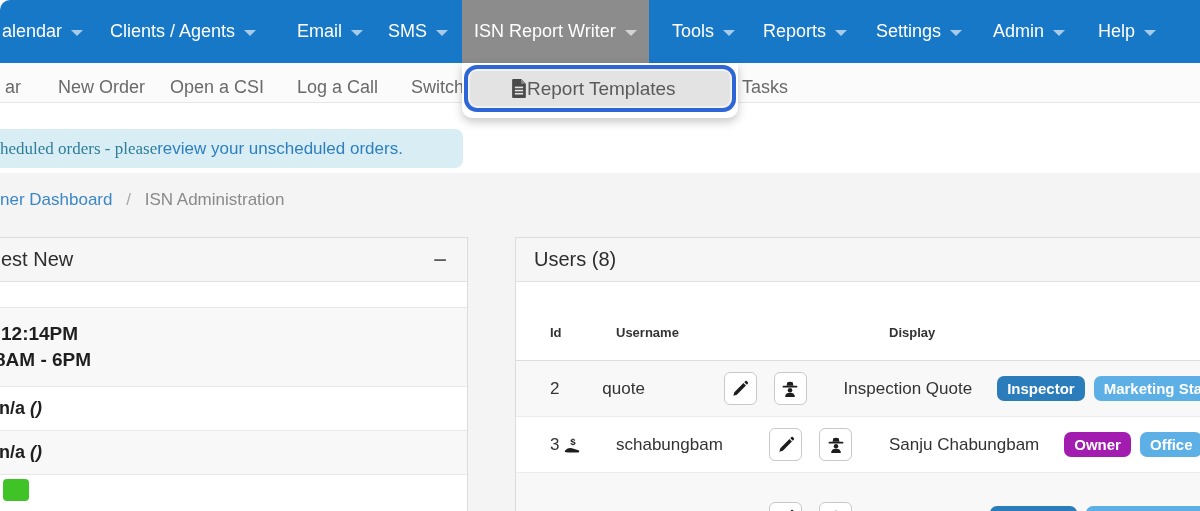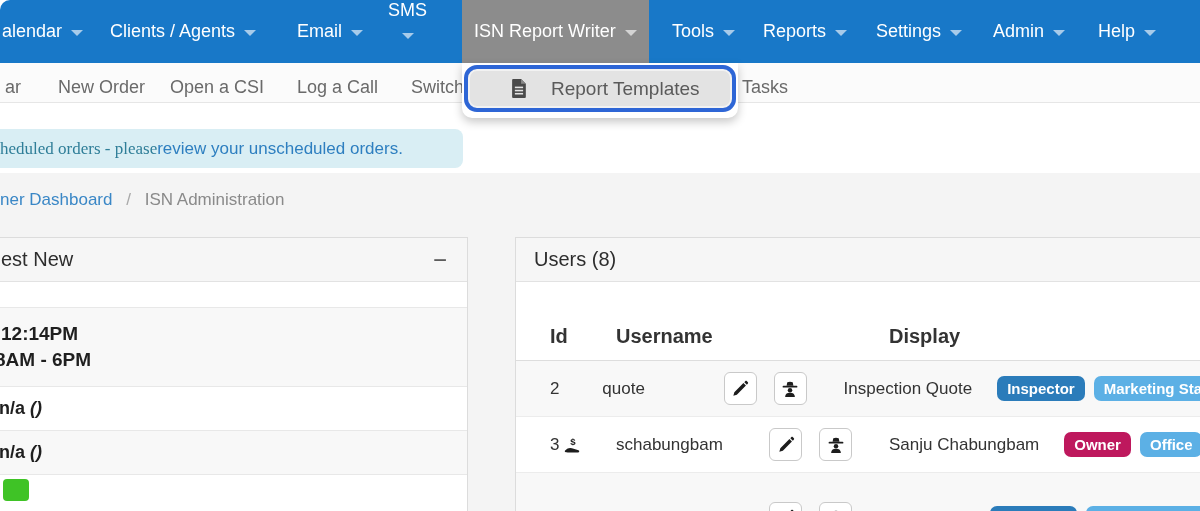--- a/index.html
+++ b/index.html
@@ -39,21 +39,21 @@
   
   .dropdown {
     position:absolute; top:63px; left:462px; width:276px; height:55px;
     background:#fff; border-radius:0 0 10px 10px; z-index:50;
     box-shadow:0 4px 10px rgba(0,0,0,.22);
   }
   .dropdown-item {
     position:absolute; top:2px; left:2px; right:2px; bottom:6px;
     background:#e3e3e3; border:4px solid #2e66d6; border-radius:13px;
     box-shadow:inset 0 0 0 2px rgba(255,255,255,.55);
-    display:flex; align-items:center; gap:24px; padding-left:44px;
+    display:flex; align-items:center; padding-left:44px;
     color:#5a5a5a; font-size:19px; cursor:pointer;
   }
 
   
   .page-bg { position:absolute; top:173px; left:0; width:1200px; height:338px; background:#f4f4f4; }
   .alert {
     position:absolute; top:129px; left:-12px; width:475px; height:39px;
     background:#d9eef4; border-radius:8px;
     display:flex; align-items:center; padding-left:12px;
     font-size:17px; white-space:nowrap; overflow:hidden;
@@ -83,21 +83,21 @@
   .l-row-sched .shift { display:block; margin-left:-6px; }
   .l-row-na { padding-top:11px; padding-bottom:11px; font-weight:bold; font-size:18px; color:#1f1f1f; }
   .l-row-na .val { margin-left:-2px; }
   .l-row-na .paren { font-style:italic; margin-left:5px; }
   .green-chip { width:26px; height:22px; background:#3fc326; border-radius:4px; margin:4px 0 0 2px; }
 
   
   .users-card { top:237px; left:515px; width:706px; height:292px; }
   .users-card .card-header { padding-left:18px; }
   .t-head { position:absolute; top:73px; left:0; width:706px; height:50px; border-bottom:1px solid #ddd; }
-  .t-head span { position:absolute; top:14px; font-size:20px; font-weight:bold; color:#333; }
+  .t-head span { position:absolute; top:14px; font-size:13px; font-weight:bold; color:#333; }
   .th-id { left:34px; } .th-user { left:100px; } .th-display { left:373px; }
   .u-row {
     position:absolute; left:0; width:706px; height:56px;
     display:flex; align-items:center; padding-left:34px;
     font-size:17px; color:#333; border-bottom:1px solid #ececec;
   }
   .u-row.gray { background:#f8f8f8; }
   .cell-id { width:66px; display:flex; align-items:center; gap:5px; }
   .cell-user { width:153px; }
   .icon-btn {
@@ -108,41 +108,41 @@
   .btn-gap { margin-right:17px; }
   .btn-end { margin-right:37px; }
   .cell-display { display:flex; align-items:center; white-space:nowrap; }
   .badges { display:flex; gap:9px; margin-left:25px; }
   .badge {
     padding:4px 10px; border-radius:7px; color:#fff;
     font-weight:bold; font-size:15px; white-space:nowrap;
   }
   .badge-blue { background:#2b7cba; }
   .badge-light { background:#5cb0e5; }
-  .badge-green { background:#be185d; }
+  .badge-green { background:#a21caf; }
 </style>
 </head>
 <body>
 
 <div class="page-bg"></div>
 
 <div class="navbar">
   <div class="nav-item" style="left:-8px;">
     <span>alendar</span>
     <span class="caret"></span>
   </div>
   <div class="nav-item" style="left:287px;">
     <span>Email</span>
     <span class="caret"></span>
   </div>
   <div class="nav-item" style="left:100px;">
     <span>Clients / Agents</span>
     <span class="caret"></span>
   </div>
-  <div class="nav-item" style="left:378px;flex-direction:column;">
+  <div class="nav-item" style="left:378px;">
     <span>SMS</span>
     <span class="caret"></span>
   </div>
   <div class="nav-item active" style="left:462px;">
     <span>ISN Report Writer</span>
     <span class="caret"></span>
   </div>
   <div class="nav-item" style="left:662px;">
     <span>Tools</span>
     <span class="caret"></span>

